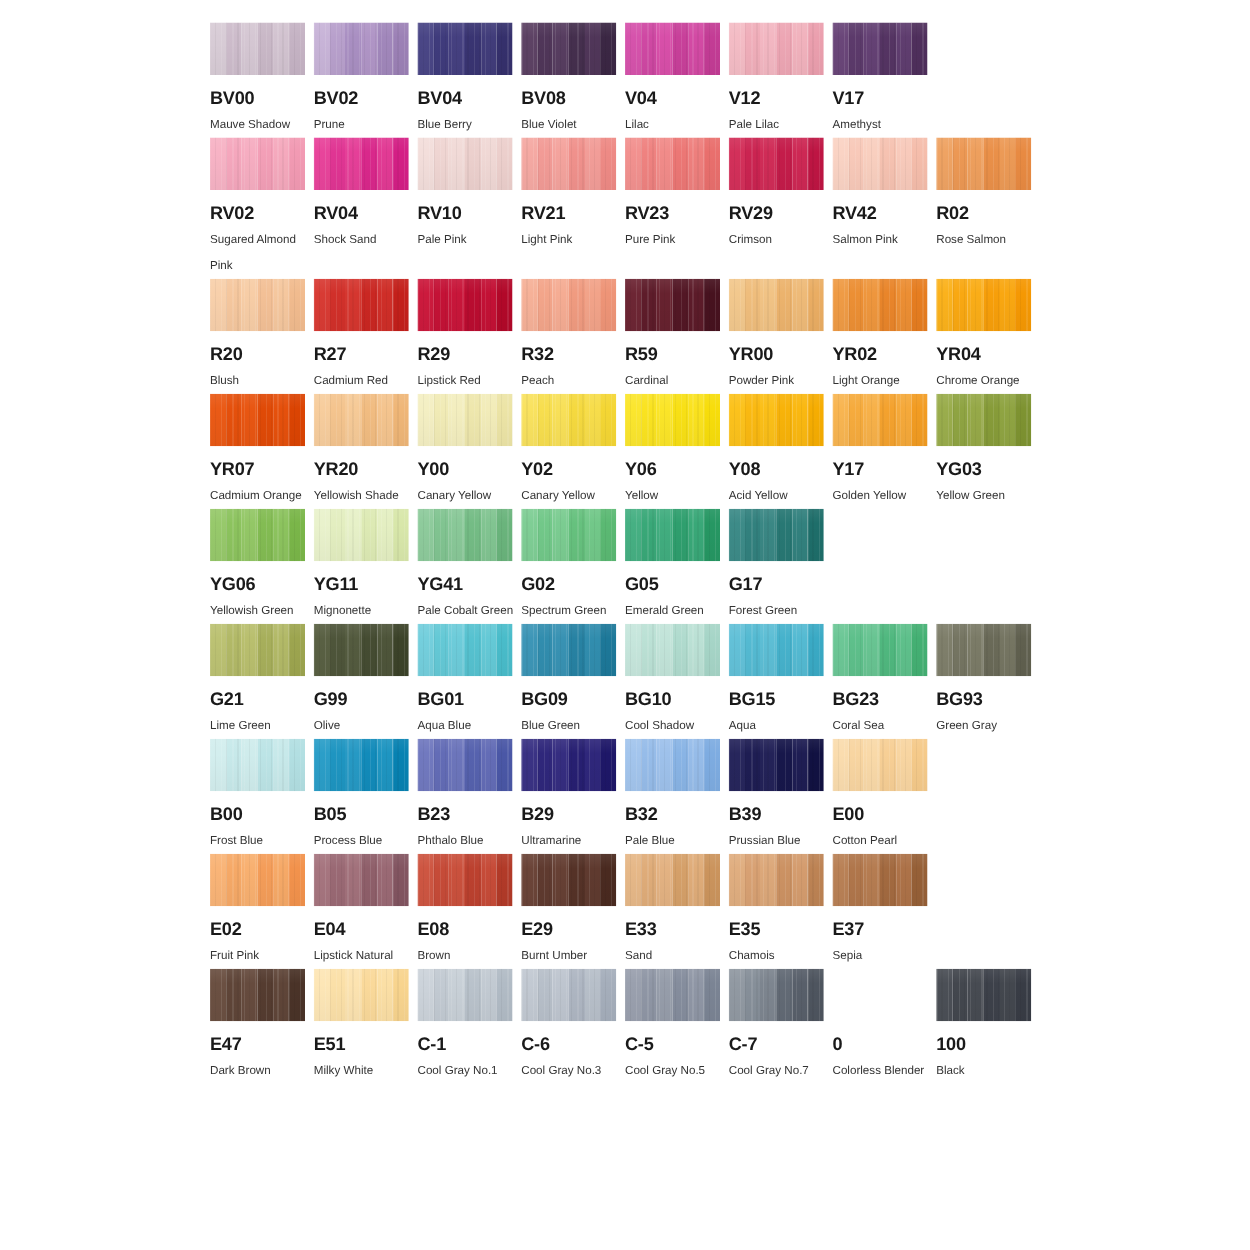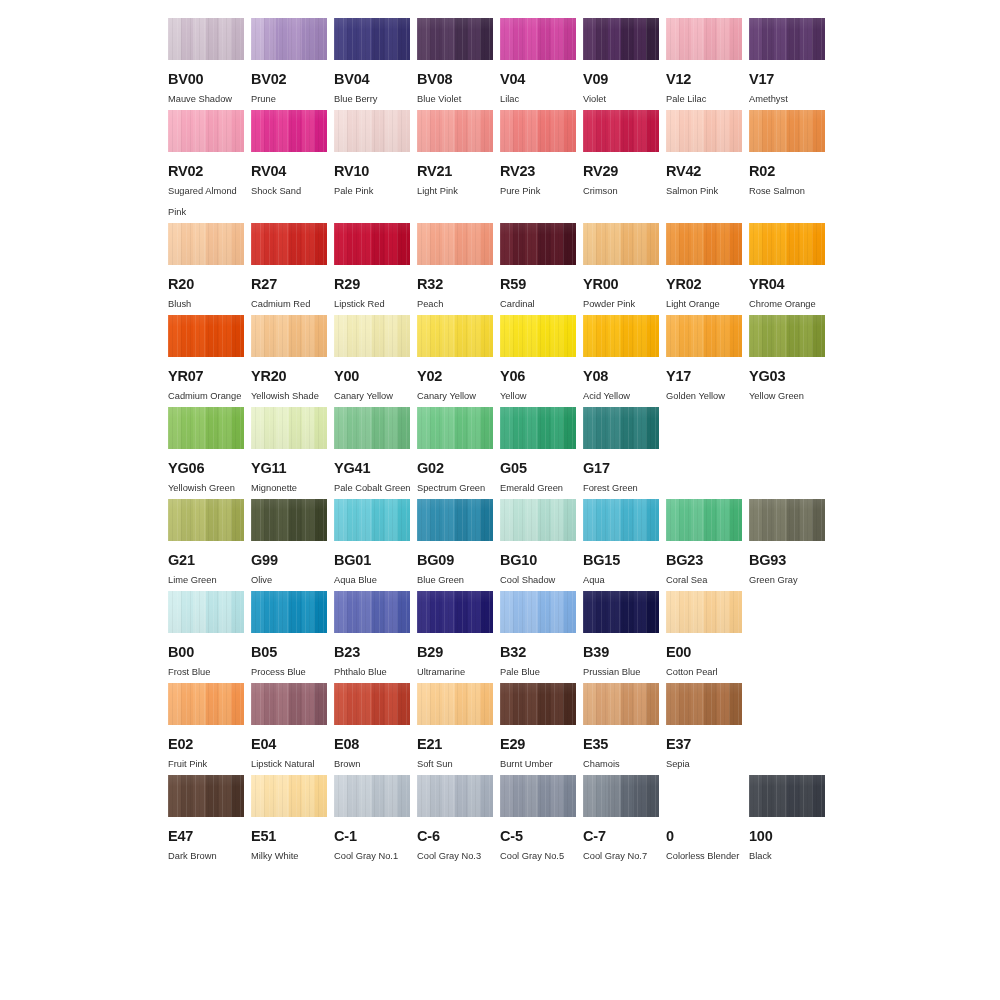--- a/index.html
+++ b/index.html
@@ -179,38 +179,20 @@
             <div class="sheen"></div>
           </div>
         </div>
         <div class="code">V04</div>
         <div class="name">Lilac</div>
       </div>
       <div class="cell">
         <div class="swatch-wrap">
           <div class="swatch">
             <div class="bands">
-              <i style="background: rgb(91, 56, 100);"></i>
-              <i style="background: rgb(76, 44, 85);"></i>
-              <i style="background: rgb(84, 48, 96);"></i>
-              <i style="background: rgb(63, 35, 72);"></i>
-              <i style="background: rgb(74, 42, 83);"></i>
-              <i style="background: rgb(54, 32, 62);"></i>
-            </div>
-            <div class="texture"></div>
-            <div class="sheen"></div>
-          </div>
-        </div>
-        <div class="code">V09</div>
-        <div class="name">Violet</div>
-      </div>
-      <div class="cell">
-        <div class="swatch-wrap">
-          <div class="swatch">
-            <div class="bands">
               <i style="background: rgb(244, 188, 197);"></i>
               <i style="background: rgb(240, 174, 186);"></i>
               <i style="background: rgb(243, 183, 194);"></i>
               <i style="background: rgb(237, 166, 180);"></i>
               <i style="background: rgb(241, 178, 189);"></i>
               <i style="background: rgb(235, 159, 174);"></i>
             </div>
             <div class="texture"></div>
             <div class="sheen"></div>
           </div>
@@ -1111,56 +1093,56 @@
             <div class="sheen"></div>
           </div>
         </div>
         <div class="code">E08</div>
         <div class="name">Brown</div>
       </div>
       <div class="cell">
         <div class="swatch-wrap">
           <div class="swatch">
             <div class="bands">
-              <i style="background: rgb(251, 212, 157);"></i>
-              <i style="background: rgb(249, 205, 144);"></i>
-              <i style="background: rgb(250, 209, 152);"></i>
-              <i style="background: rgb(247, 197, 131);"></i>
-              <i style="background: rgb(249, 205, 144);"></i>
-              <i style="background: rgb(245, 189, 118);"></i>
-            </div>
-            <div class="texture"></div>
-            <div class="sheen"></div>
-          </div>
-        </div>
-        <div class="code">E21</div>
-        <div class="name">Soft Sun</div>
-      </div>
-      <div class="cell">
-        <div class="swatch-wrap">
-          <div class="swatch">
-            <div class="bands">
               <i style="background: rgb(107, 68, 56);"></i>
               <i style="background: rgb(95, 58, 47);"></i>
               <i style="background: rgb(102, 64, 52);"></i>
               <i style="background: rgb(85, 50, 39);"></i>
               <i style="background: rgb(95, 58, 47);"></i>
               <i style="background: rgb(74, 42, 32);"></i>
             </div>
             <div class="texture"></div>
             <div class="sheen"></div>
           </div>
         </div>
         <div class="code">E29</div>
         <div class="name">Burnt Umber</div>
       </div>
       <div class="cell">
         <div class="swatch-wrap">
           <div class="swatch">
             <div class="bands">
+              <i style="background: rgb(230, 184, 136);"></i>
+              <i style="background: rgb(223, 172, 121);"></i>
+              <i style="background: rgb(227, 178, 130);"></i>
+              <i style="background: rgb(213, 160, 105);"></i>
+              <i style="background: rgb(223, 172, 121);"></i>
+              <i style="background: rgb(203, 148, 93);"></i>
+            </div>
+            <div class="texture"></div>
+            <div class="sheen"></div>
+          </div>
+        </div>
+        <div class="code">E33</div>
+        <div class="name">Sand</div>
+      </div>
+      <div class="cell">
+        <div class="swatch-wrap">
+          <div class="swatch">
+            <div class="bands">
               <i style="background: rgb(224, 174, 128);"></i>
               <i style="background: rgb(216, 161, 115);"></i>
               <i style="background: rgb(220, 168, 122);"></i>
               <i style="background: rgb(204, 146, 99);"></i>
               <i style="background: rgb(212, 156, 110);"></i>
               <i style="background: rgb(189, 131, 84);"></i>
             </div>
             <div class="texture"></div>
             <div class="sheen"></div>
           </div>

